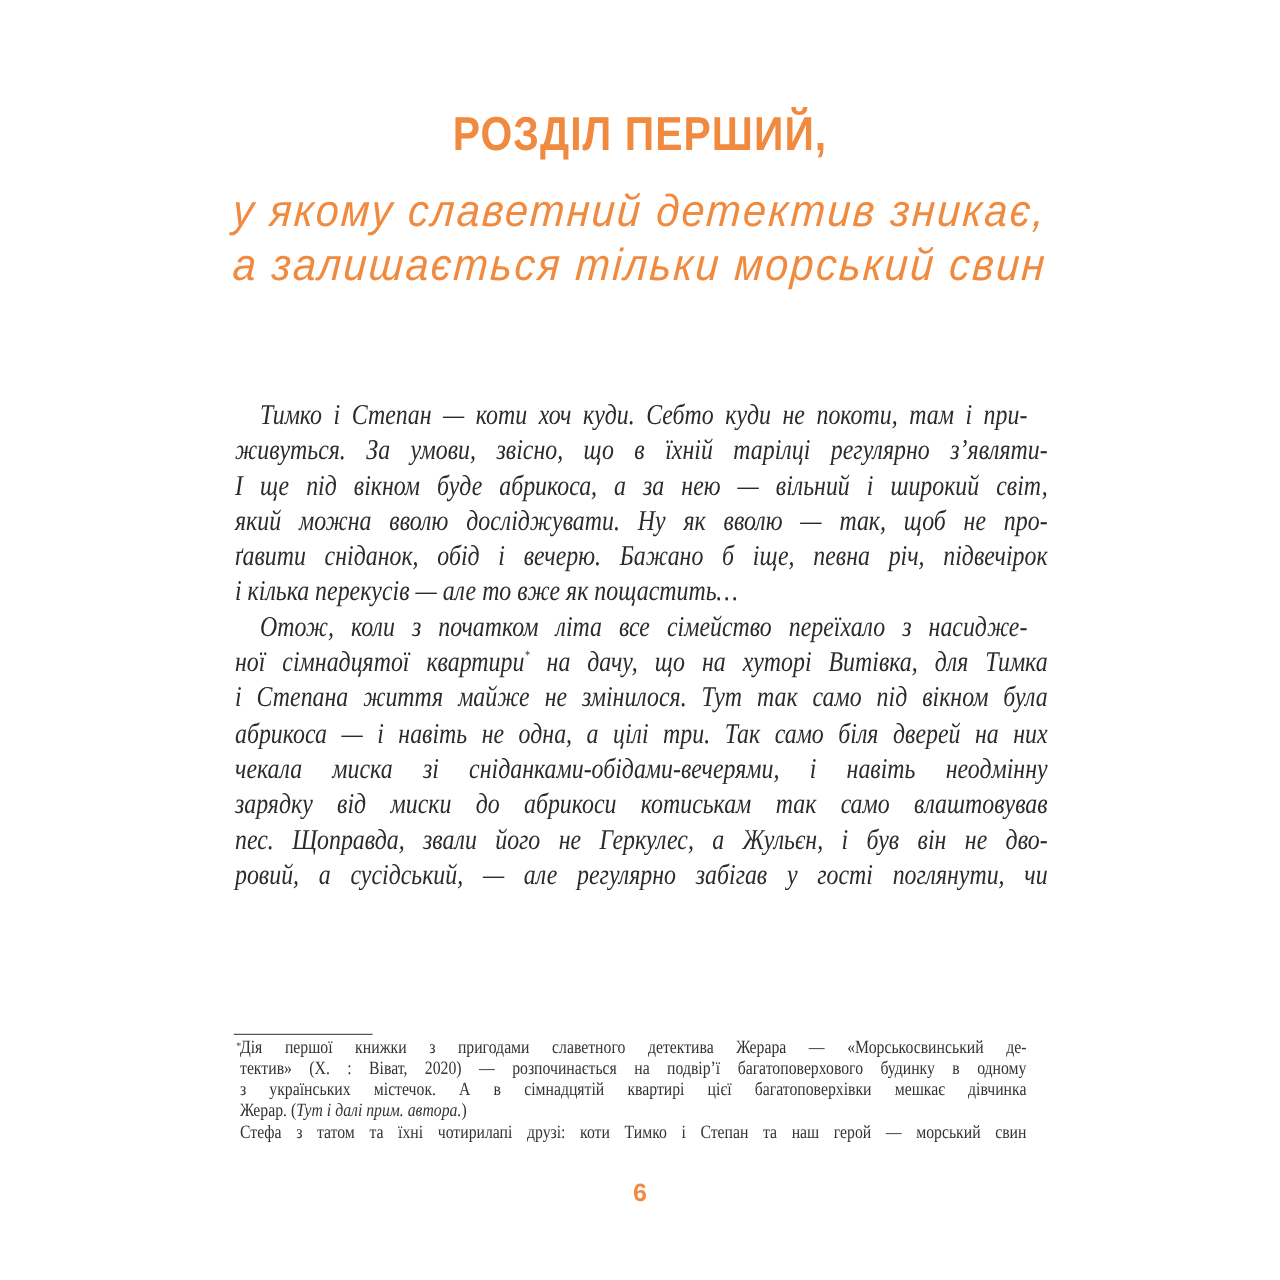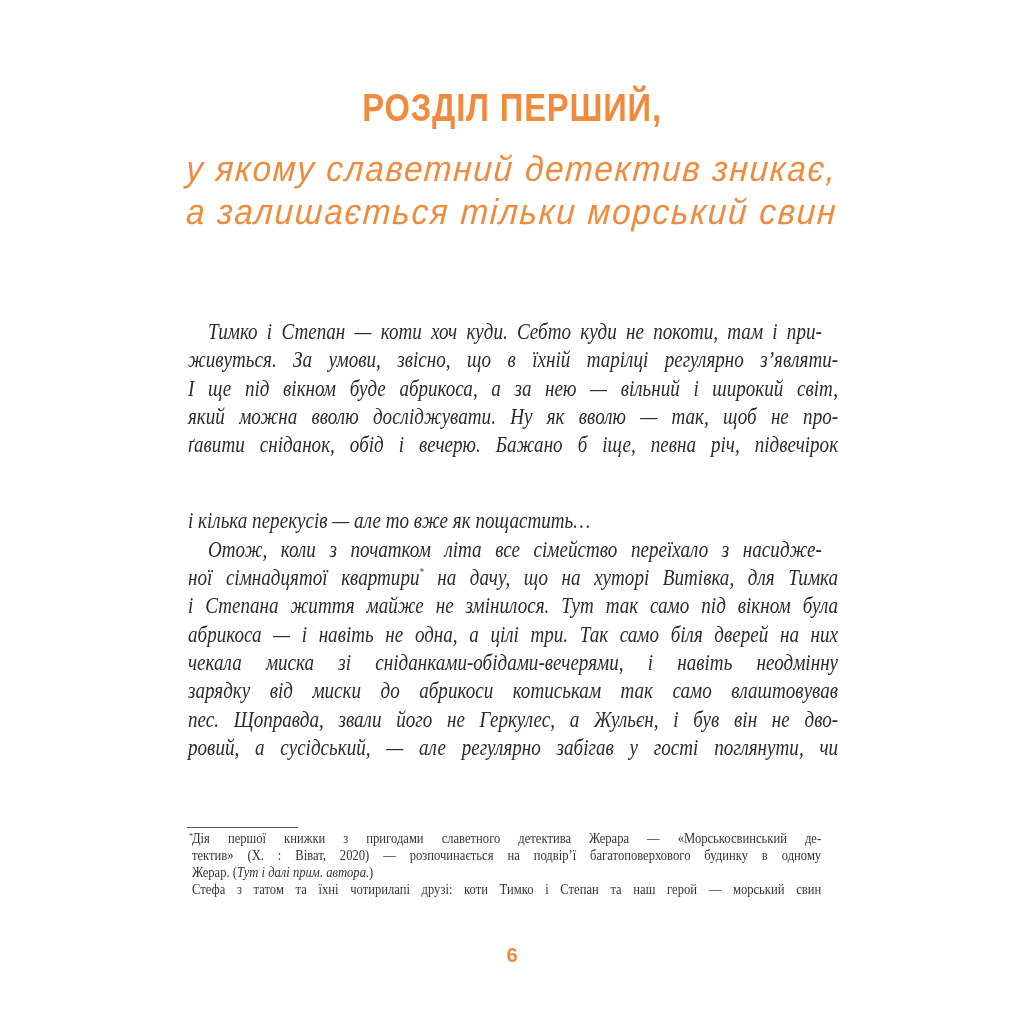--- a/index.html
+++ b/index.html
@@ -69,21 +69,21 @@
   }
   .line {
     display: block;
     height: 28.3px;
     white-space: nowrap;
     text-align: justify;
     text-align-last: justify;
     overflow: visible;
   }
   .line.indent { padding-left: 20px; }
-  .line.last { text-align-last: left; margin-top: 48px; }
+  .line.last { text-align-last: left; }
   .line-inner {
     display: inline-block;
     width: 100%;
     text-align: justify;
     text-align-last: justify;
     transform: scaleX(0.83);
     transform-origin: 0 0;
     width: 120.5%;
   }
   .line.indent .line-inner { width: 117.4%; }
@@ -181,18 +181,19 @@
     <span class="line"><span class="line-inner">пес. Щоправда, звали його не Геркулес, а Жульєн, і був він не дво-</span></span>
     <span class="line"><span class="line-inner">ровий, а сусідський, — але регулярно забігав у гості поглянути, чи</span></span>
   </div>
 
   <div class="fn-rule"></div>
 
   <div class="footnote">
     <span class="fn-marker">*</span>
     <span class="fn-line"><span class="fn-line-inner">Дія першої книжки з пригодами славетного детектива Жерара — «Морськосвинський де-</span></span>
     <span class="fn-line"><span class="fn-line-inner">тектив» (Х. : Віват, 2020) — розпочинається на подвір’ї багатоповерхового будинку в одному</span></span>
+    <span class="fn-line"><span class="fn-line-inner">з українських містечок. А в сімнадцятій квартирі цієї багатоповерхівки мешкає дівчинка</span></span>
     <span class="fn-line last"><span class="fn-line-inner"><span>Жерар. (</span><span class="fn-italic">Тут і далі прим. автора.</span><span>)</span></span></span>
     <span class="fn-line"><span class="fn-line-inner">Стефа з татом та їхні чотирилапі друзі: коти Тимко і Степан та наш герой — морський свин</span></span>
   </div>
 
   <div class="page-number">6</div>
 </div>
 
 </body></html>

